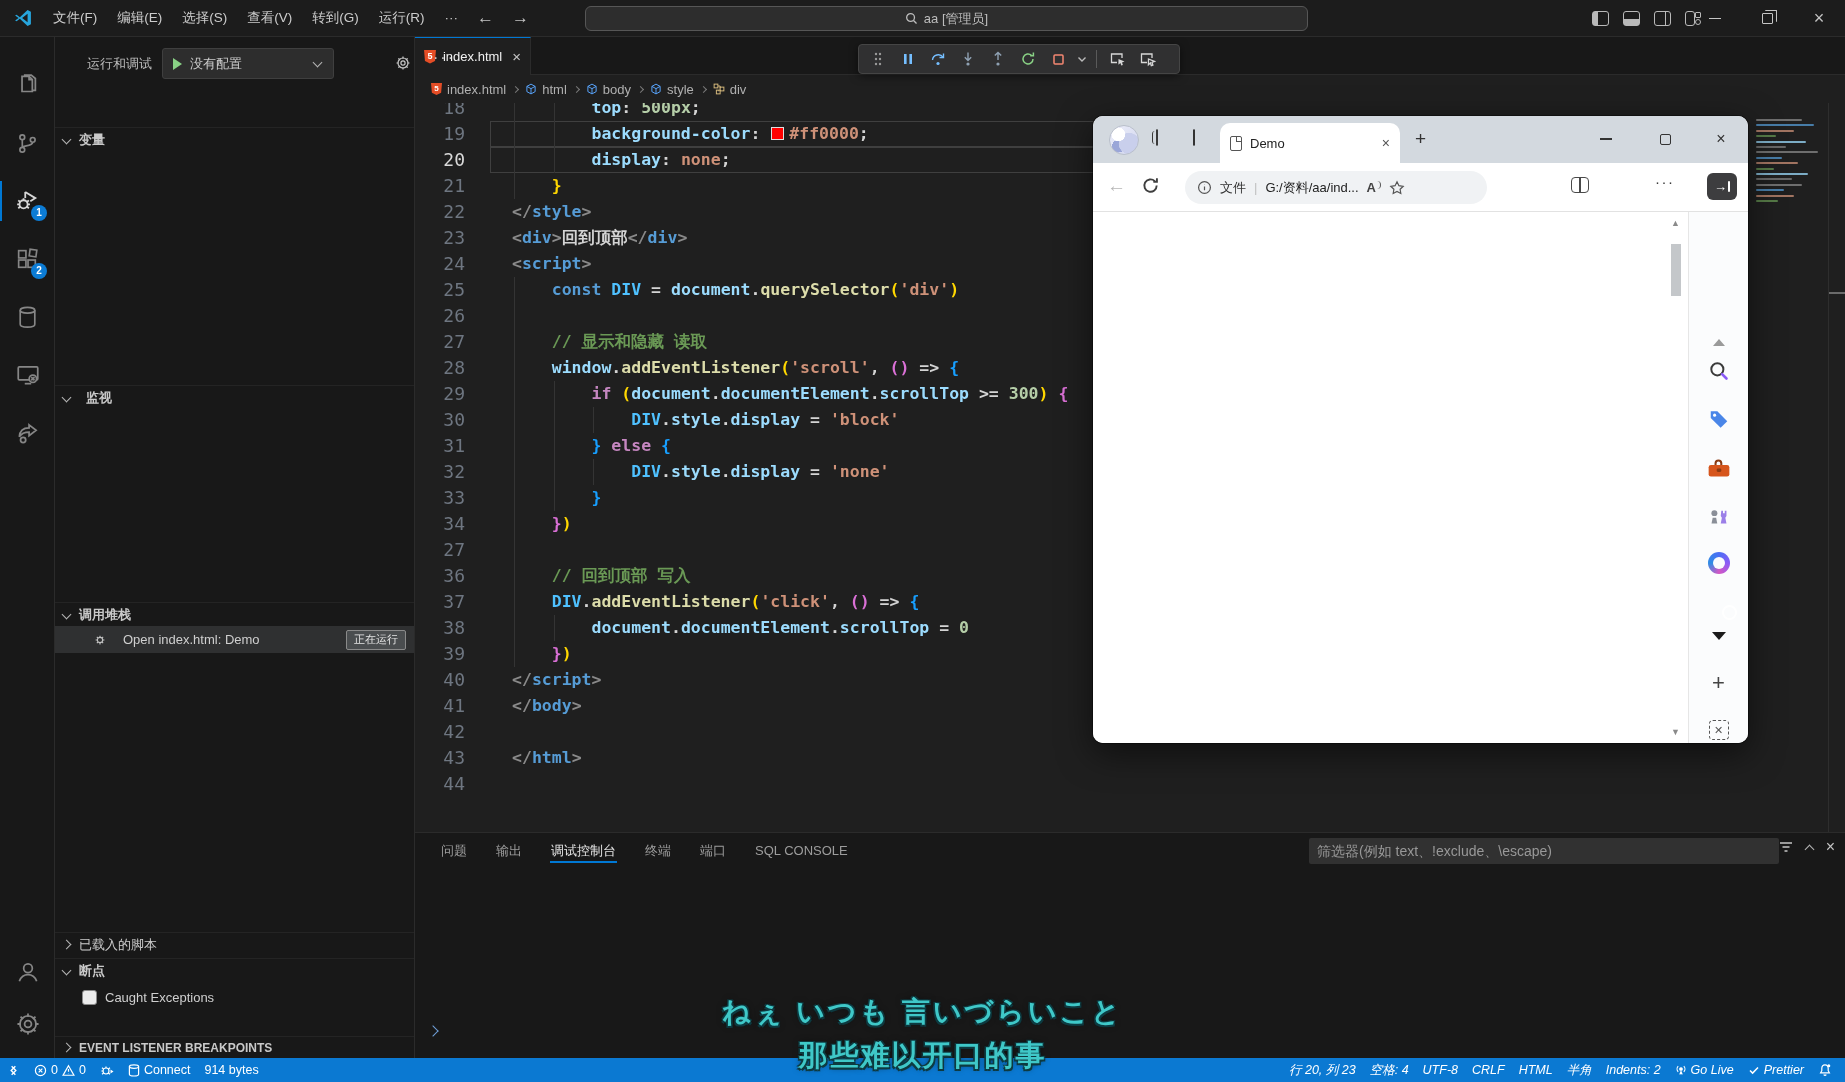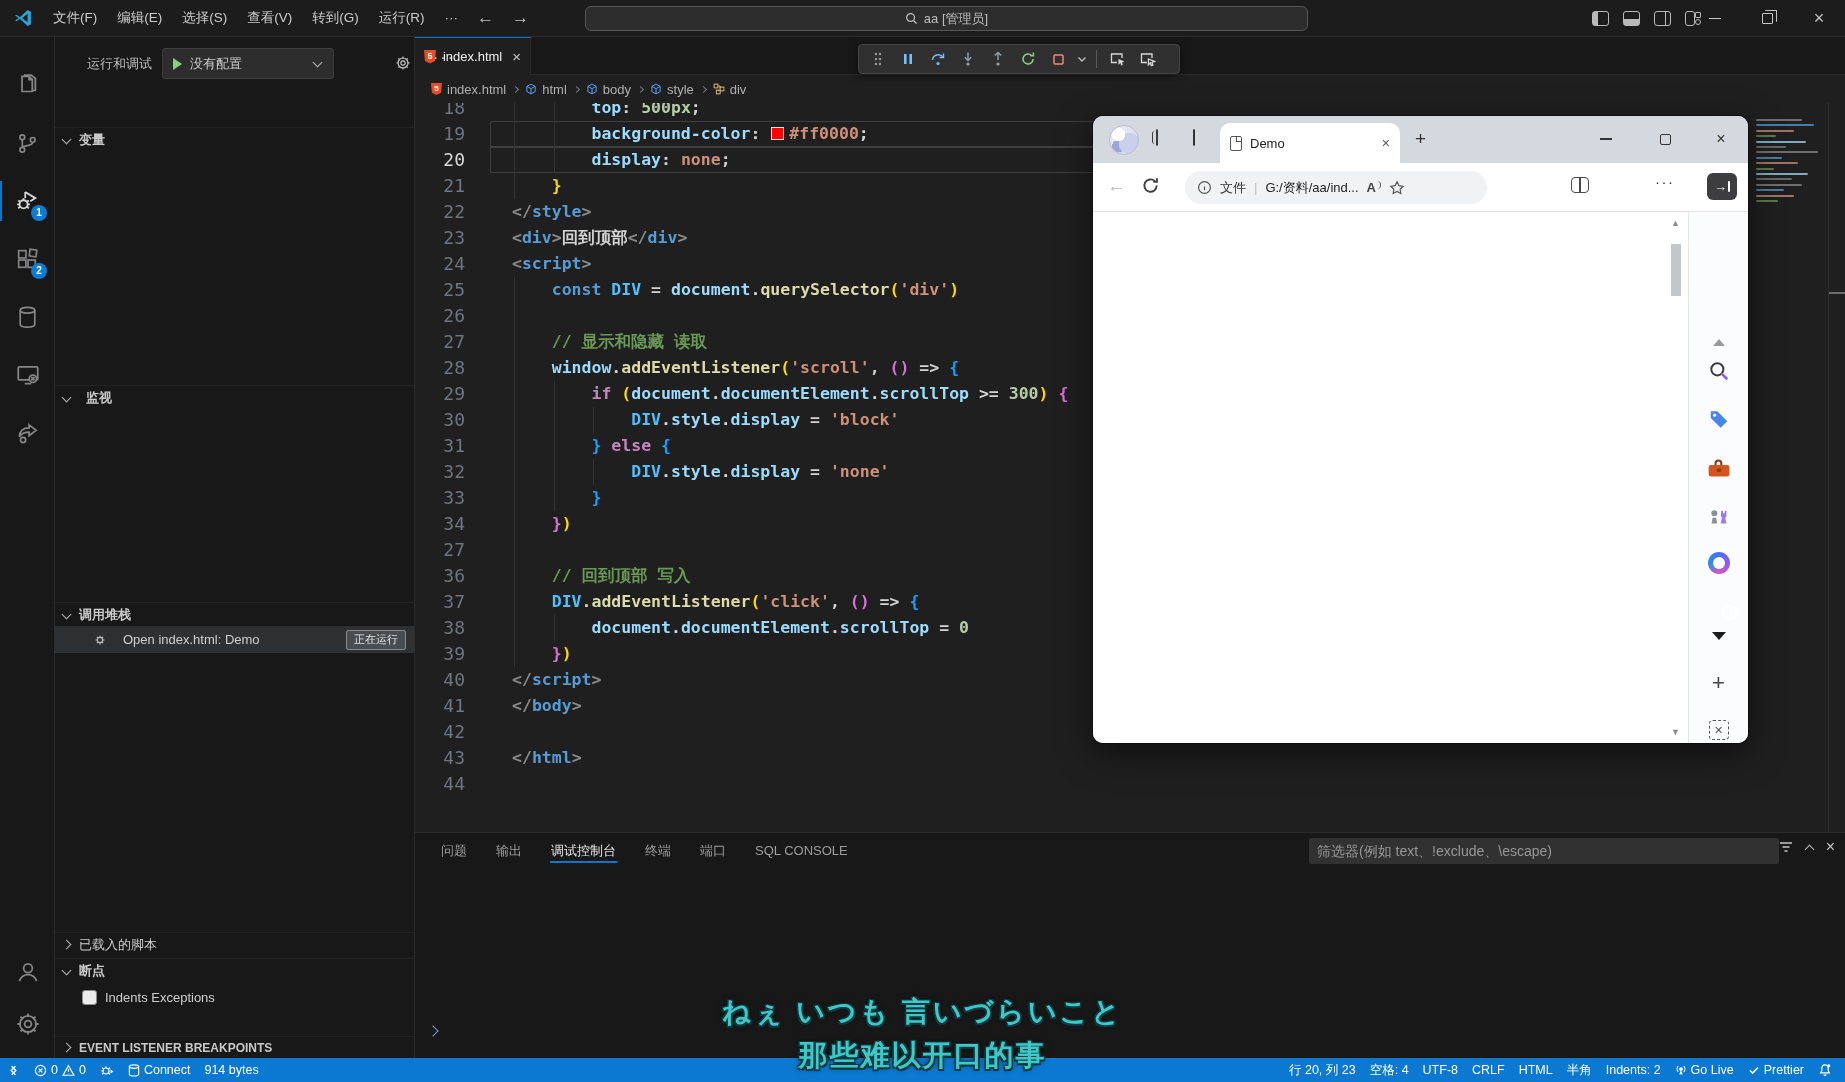--- a/index.html
+++ b/index.html
@@ -94,21 +94,21 @@
   .ptab.active::after { content:""; position:absolute; left:0; right:0; bottom:4px; height:1.6px; background:#0078d4; }
   #panel-filter { position:absolute; left:894px; top:5px; width:470px; height:26px; background:#313131; border:none; border-radius:2px; color:#cccccc; font-size:14px; padding:0 8px; font-family:"Liberation Sans",sans-serif; }
   #panel-filter::placeholder { color:#989898; }
   #panel-icons { position:absolute; right:10px; top:5px; display:flex; gap:13px; align-items:center; color:#c5c5c5; }
   #console-prompt { position:absolute; left:14px; bottom:20px; }
   #console-prompt .chev { border-color:#6f9fd8; width:8px; height:8px; }
 
   
   #statusbar { position:absolute; left:0; bottom:0; width:1845px; height:24px; background:#0b79d2; color:#ffffff; display:flex; align-items:center; font-size:12.5px; z-index:20; }
   .st-item { display:flex; align-items:center; gap:4px; padding:0 7px; height:24px; }
-  #st-right { margin-left:auto; display:flex; align-items:center; margin-right:6px; }
+  #st-right { margin-left:auto; display:flex; align-items:center; margin-right:6px;font-style:italic; }
   .bell-dot { position:relative; }
 
   
   #edge { position:absolute; left:1093px; top:116px; width:655px; height:627px; border-radius:10px; background:#ffffff; box-shadow:0 10px 34px rgba(0,0,0,.55), 0 0 0 1px rgba(0,0,0,.35); z-index:30; overflow:hidden; }
   #e-tabstrip { position:absolute; left:0; top:0; right:0; height:47px; background:#d3d9df; }
   #e-avatar { position:absolute; left:16px; top:9px; width:30px; height:30px; border-radius:50%;
     background: radial-gradient(circle at 30% 30%, #ffffff 0 24%, transparent 25%),
                 radial-gradient(circle at 68% 62%, #c9cfec 0 40%, transparent 41%),
                 radial-gradient(circle at 30% 72%, #9aa6d8 0 22%, transparent 23%),
                 linear-gradient(135deg,#eef0fa,#cfd4ee); border:1px solid #b9bfca; }
@@ -320,21 +320,21 @@
   <div class="sb-section sb-plain" style="top:895px; font-weight:normal;">
     <span class="chev right"></span>
     <span>已载入的脚本</span>
   </div>
   <div class="sb-section" style="top:921px;">
     <span class="chev down"></span>
     <span>断点</span>
   </div>
   <div class="sb-row" style="top:947px;">
     <span class="cb"></span>
-    <span>Indents Exceptions</span>
+    <span>Caught Exceptions</span>
   </div>
   <div class="sb-row" style="top:973px;margin-top:48px;">
     <span class="cb"></span>
     <span>Uncaught Exceptions</span>
   </div>
   <div class="sb-section" style="top:999px; height:22px; font-size:12px;">
     <span class="chev right"></span>
     <span>EVENT LISTENER BREAKPOINTS</span>
   </div>
 </div>

